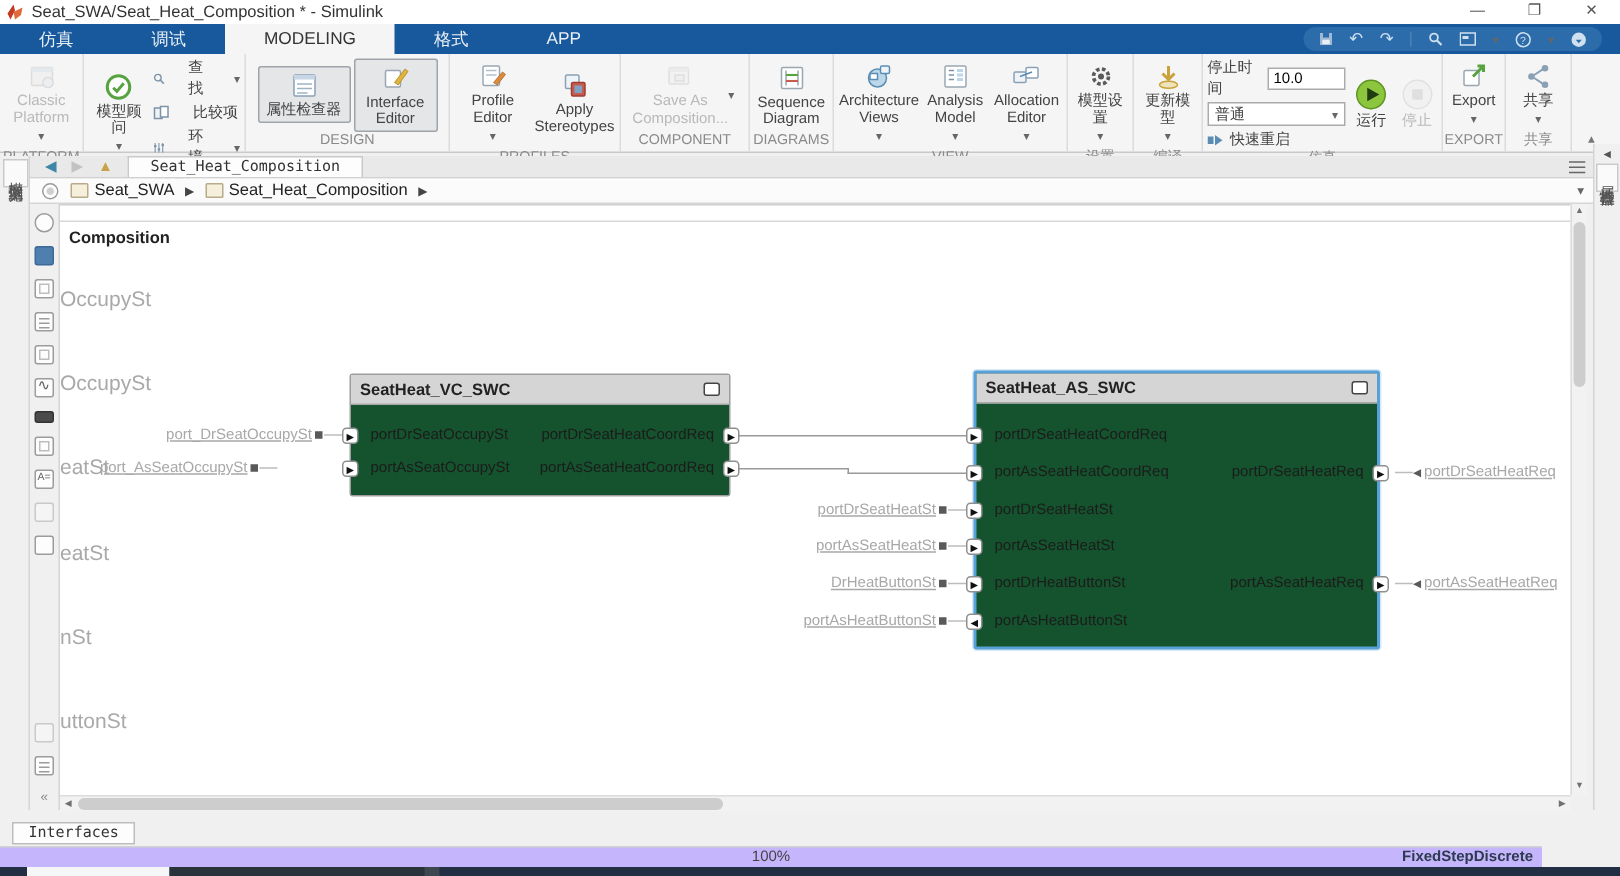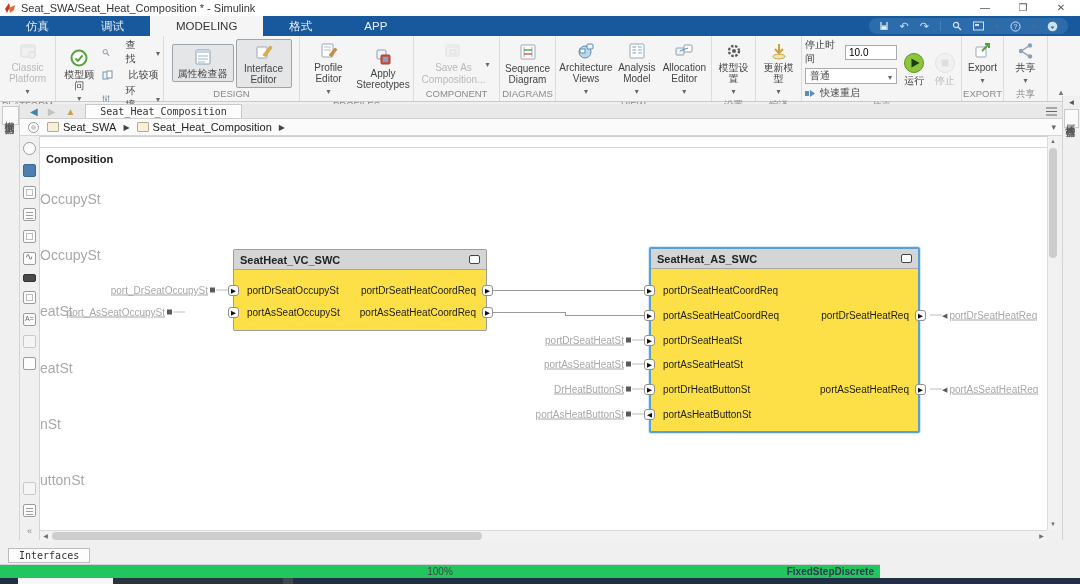--- a/index.html
+++ b/index.html
@@ -77,21 +77,21 @@
   .pal-ico.dim { opacity:.45; }
   .pal-spacer { flex:1; }
   .pal-chev { color:#888; font-size:9px; cursor:pointer; padding-bottom:4px; }
 
   
   .canvas { position:absolute; left:40px; top:136px; width:1007px; height:394px; background:#ffffff; border-top:1px solid #cfcfcf; overflow:hidden; }
   .canvas-rule { position:absolute; left:0; top:10px; width:100%; height:1px; background:#d8d8d8; }
   .canvas-title { position:absolute; left:6px; top:16px; font-size:11px; font-weight:bold; color:#222; }
   .edge-label { position:absolute; left:0; transform:translateY(-50%); color:#a9a9a9; font-size:14px; white-space:nowrap; }
 
-  .blk { position:absolute; background:#fde047; border:1px solid #9d9d9d; border-radius:2px; }
+  .blk { position:absolute; background:#14532d; border:1px solid #9d9d9d; border-radius:2px; }
   .blk.selected { border:2px solid #58a1d8; box-shadow:0 0 0 1px #d6e9f7; }
   .blk-header { height:20px; background:#d5d5d5; border-bottom:1px solid #a8a8a8; display:flex; align-items:center; padding:0 6px; }
   .blk-title { font-size:11px; font-weight:bold; color:#222; }
   .blk-toggle { margin-left:auto; width:11px; height:9px; border:1.5px solid #444; border-radius:2px; background:#fff; cursor:pointer; }
 
   .pin { position:absolute; width:11px; height:11px; background:#fff; border:1px solid #8f8f8f; border-radius:3px; display:flex; align-items:center; justify-content:center; z-index:5; }
   .pin::after { font-size:6.5px; color:#111; }
   .pin.in::after { content:"▶"; }
   .pin.outl::after { content:"◀"; }
   .plabel { position:absolute; transform:translateY(-50%); font-size:10px; color:#1c1c1c; white-space:nowrap; }
@@ -109,21 +109,21 @@
   .vscroll { position:absolute; left:1047px; top:136px; width:11px; height:394px; background:#f2f2f2; border-left:1px solid #dcdcdc; }
   .vscroll .sb-btn { height:11px; text-align:center; font-size:6px; color:#707070; line-height:11px; }
   .vscroll .thumb { position:absolute; left:1px; top:12px; width:8px; height:110px; background:#cdcdcd; border-radius:4px; }
   .vscroll .sb-btn.bottom { position:absolute; bottom:0; width:100%; }
   .hscroll { position:absolute; left:40px; top:530px; width:1007px; height:11px; background:#f2f2f2; border-top:1px solid #dcdcdc; }
   .hscroll .sb-btn { position:absolute; top:0; width:11px; text-align:center; font-size:6px; color:#707070; line-height:10px; }
   .hscroll .thumb { position:absolute; left:12px; top:1px; width:430px; height:8px; background:#cdcdcd; border-radius:4px; }
 
   
   .panel-tab { position:absolute; left:8px; top:548px; background:#fdfdfd; border:1px solid #bdbdbd; padding:1px 10px; font-family:"DejaVu Sans Mono",monospace; font-size:10px; color:#333; cursor:pointer; }
-  .statusbar { position:absolute; left:0; top:564px; width:880px; height:14px; background:#22c55e; border-top:1px solid #d2d2d2; }
+  .statusbar { position:absolute; left:0; top:564px; width:1028px; height:14px; background:#c4b5fd; border-top:1px solid #d2d2d2; }
   .status-zoom { position:absolute; left:50%; transform:translateX(-50%); top:1px; font-size:10px; color:#444; }
   .status-solver { position:absolute; right:6px; top:1px; font-size:10px; color:#2e3a4e; font-weight:bold; }
 
   
   .taskbar { position:absolute; left:0; top:578px; width:1080px; height:6px; background:#222e44; }
   .taskbar .seg1 { position:absolute; left:18px; width:95px; height:6px; background:#f5f6f7; }
   .taskbar .seg2 { position:absolute; left:113px; width:170px; height:6px; background:#28333b; }
   .taskbar .seg3 { position:absolute; left:283px; width:10px; height:6px; background:#3c474f; }
 </style>
 </head>

